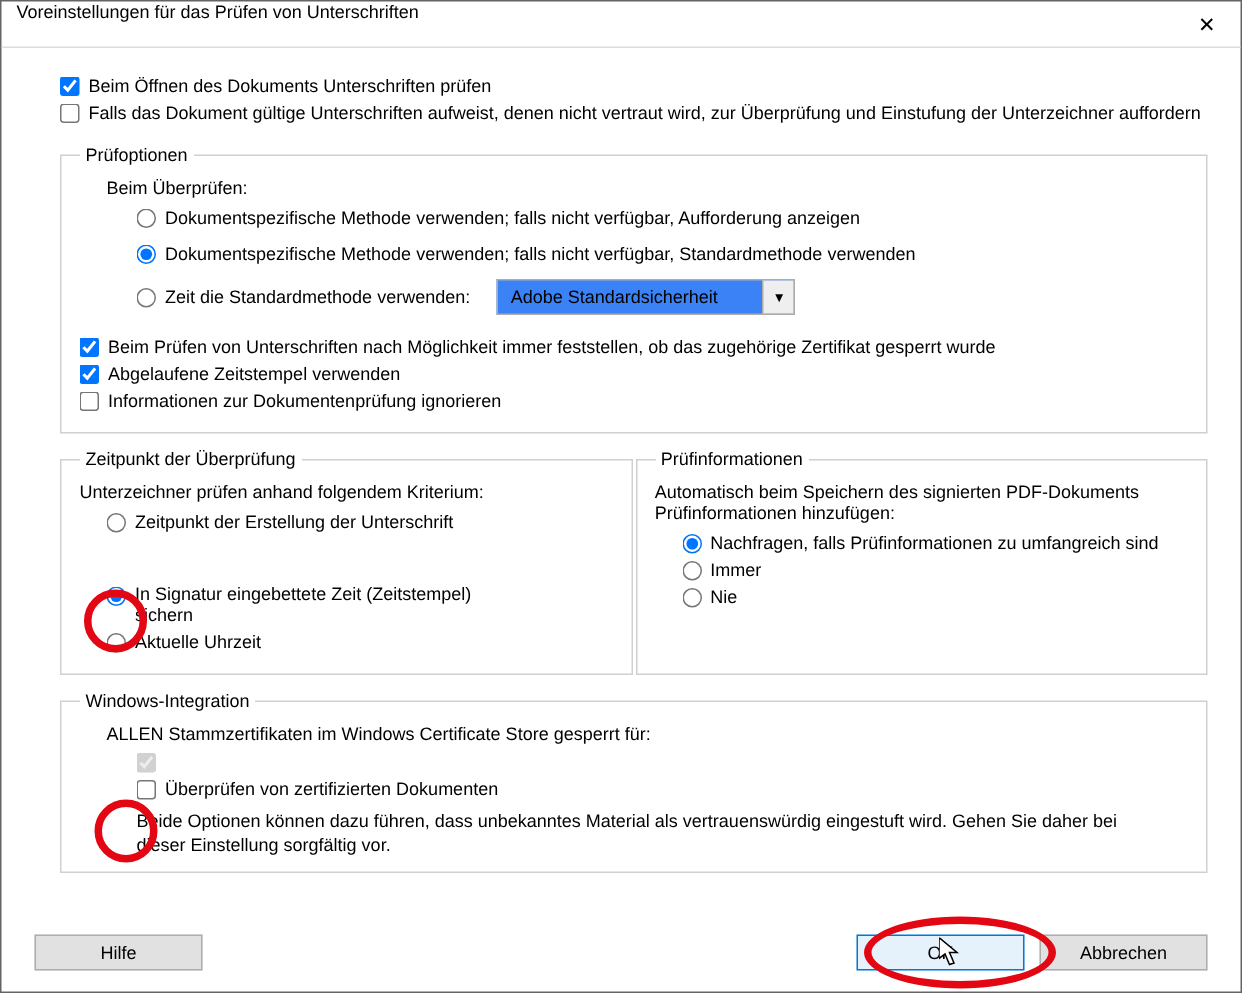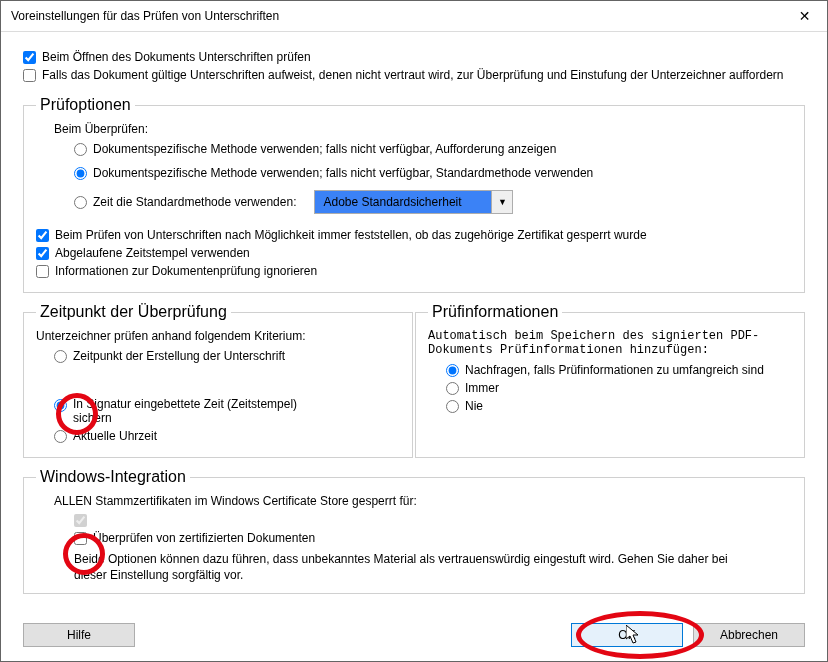--- a/index.html
+++ b/index.html
@@ -14,58 +14,58 @@
     width: 828px;
     height: 662px;
     border: 1px solid #646464;
     box-sizing: border-box;
     position: relative;
     background: #fff;
   }
   .titlebar {
     height: 30px;
     display: flex;
-    align-items: center;
+    align-items: flex-start;
     justify-content: space-between;
     padding: 0 0 0 10px;
     border-bottom: 1px solid #dcdcdc;
   }
   .titlebar .title {
     font-size: 12px;
   }
   .titlebar .close {
     width: 45px;
     height: 30px;
     display: flex;
     align-items: center;
     justify-content: center;
     font-size: 14px;
     font-family: sans-serif;
     cursor: default;
   }
   .content {
-    padding: 18px 22px 10px 22px;
+    padding: 18px 22px 10px 39px;
   }
   .row {
     display: flex;
     align-items: center;
     margin-bottom: 4px;
   }
   .row input[type=checkbox], .row input[type=radio] {
     margin: 0 6px 0 0;
   }
   label { cursor: default; }
   fieldset {
     border: 1px solid #d0d0d0;
     margin: 0;
     padding: 8px 12px 10px 12px;
   }
   legend {
     padding: 0 4px;
-    font-size: 16px;
+    font-size: 12px;
   }
   .indent1 { margin-left: 18px; }
   .indent2 { margin-left: 38px; }
   .two-col {
     display: flex;
     gap: 2px;
     margin-top: 10px;
   }
   .two-col > fieldset { flex: 1; }
   .dropdown {
@@ -217,21 +217,21 @@
           <label style="max-width:240px;">In Signatur eingebettete Zeit (Zeitstempel) sichern</label>
         </div>
         <div class="row indent1">
           <input type="radio" name="zeit" style="">
           <label>Aktuelle Uhrzeit</label>
         </div>
       </fieldset>
 
       <fieldset>
         <legend>Prüfinformationen</legend>
-        <div style="max-width:360px;font-family:Liberation Mono, monospace;">Automatisch beim Speichern des signierten PDF-Dokuments Prüfinformationen hinzufügen:</div>
+        <div style="max-width:360px;">Automatisch beim Speichern des signierten PDF-Dokuments Prüfinformationen hinzufügen:</div>
         <div class="spacer6"></div>
         <div class="row indent1">
           <input type="radio" name="pinfo" checked="" style="">
           <label>Nachfragen, falls Prüfinformationen zu umfangreich sind</label>
         </div>
         <div class="row indent1">
           <input type="radio" name="pinfo" style="">
           <label>Immer</label>
         </div>
         <div class="row indent1">

